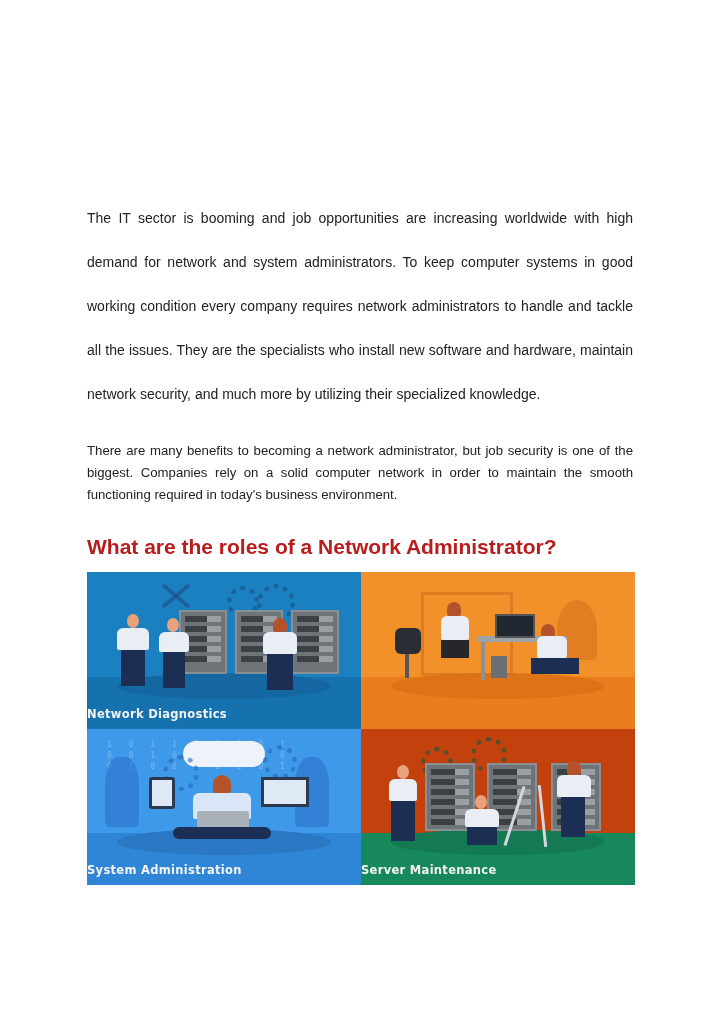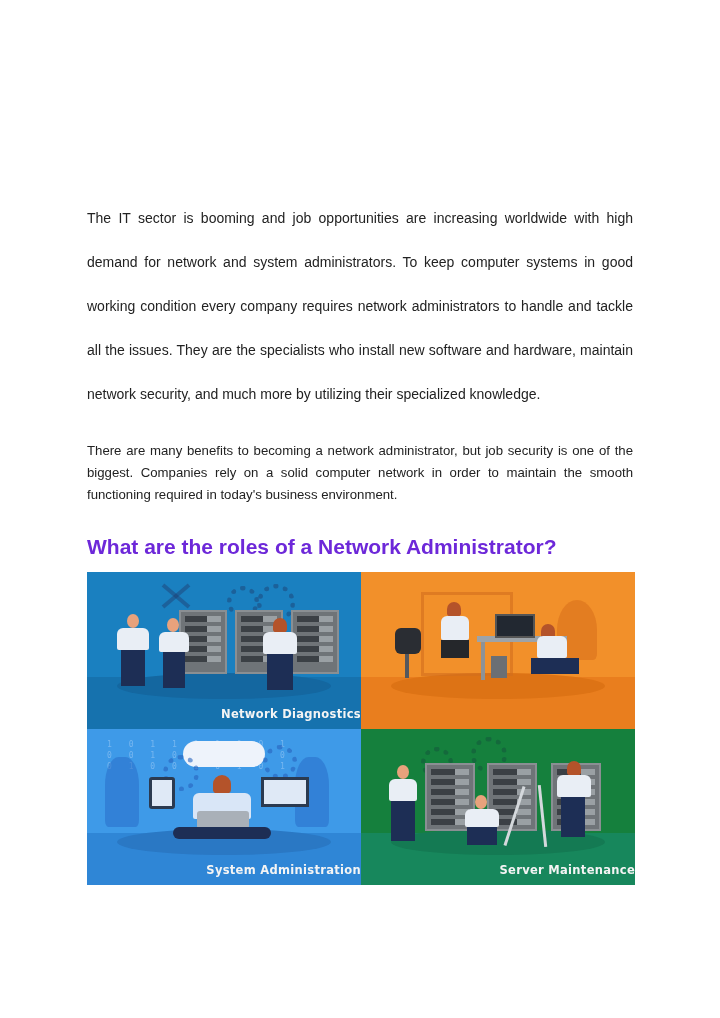--- a/index.html
+++ b/index.html
@@ -18,50 +18,50 @@
     line-height: 44px; color: #222; text-align: justify; margin: 0;
   }
   .para2 {
     position: absolute; left: 87px; top: 440px; width: 546px;
     font-family: "Liberation Sans", sans-serif; font-size: 13.2px;
     line-height: 22px; color: #222; text-align: justify; margin: 0;
   }
   .h2 {
     position: absolute; left: 87px; top: 533px; width: 560px;
     font-family: "Liberation Sans", sans-serif; font-weight: bold;
-    font-size: 21px; line-height: 28px; color: #6d28d9; margin: 0;
+    font-size: 21px; line-height: 28px; color: #b91c1c; margin: 0;
   }
 
   .roles {
     position: absolute; left: 87px; top: 572px; width: 548px; height: 313px;
     display: grid; grid-template-columns: 274px 274px; grid-template-rows: 157px 156px;
   }
   .tile { position: relative; overflow: hidden; }
   .tile .caption {
-    position: absolute; left: 0; right: 0; bottom: 8px; text-align: right;
+    position: absolute; left: 0; right: 0; bottom: 8px; text-align: left;
     font-family: "DejaVu Sans", sans-serif; font-weight: bold; font-size: 11.5px;
     color: #f4f4f4; letter-spacing: 0.3px;
   }
   .tile .floor { position: absolute; left: 0; right: 0; bottom: 0; height: 52px; }
   .tile .shadow { position: absolute; left: 30px; right: 30px; bottom: 30px; height: 26px; border-radius: 50%; }
 
   
   .t1 { background: #1a80c0; }
   .t1 .floor { background: #1672ae; }
   .t1 .shadow { background: #1467a0; }
   
   .t2 { background: #f2902a; }
   .t2 .floor { background: #e97e1e; }
   .t2 .shadow { background: #dd7315; }
   
   .t3 { background: #3e9ae8; }
   .t3 .floor { background: #2f86d6; }
   .t3 .shadow { background: #2a78c4; }
   
-  .t4 { background: #15803d; }
+  .t4 { background: #c2410c; }
   .t4 .floor { background: #17875c; }
   .t4 .shadow { background: #147a53; }
 
   .abs { position: absolute; }
   .rack { position: absolute; background: #6f7478; border: 2px solid #8a8f93; }
   .rack i { display: block; height: 6px; margin: 4px 4px; background: #3b4045; border-right: 14px solid #9aa0a4; }
   .shirt { position: absolute; background: #e9eef5; border-radius: 6px 6px 2px 2px; }
   .pants { position: absolute; background: #1d2e55; }
   .head { position: absolute; border-radius: 50%; background: #e8a27c; }
   .hair { position: absolute; border-radius: 50% 50% 20% 20%; background: #b4532a; }

